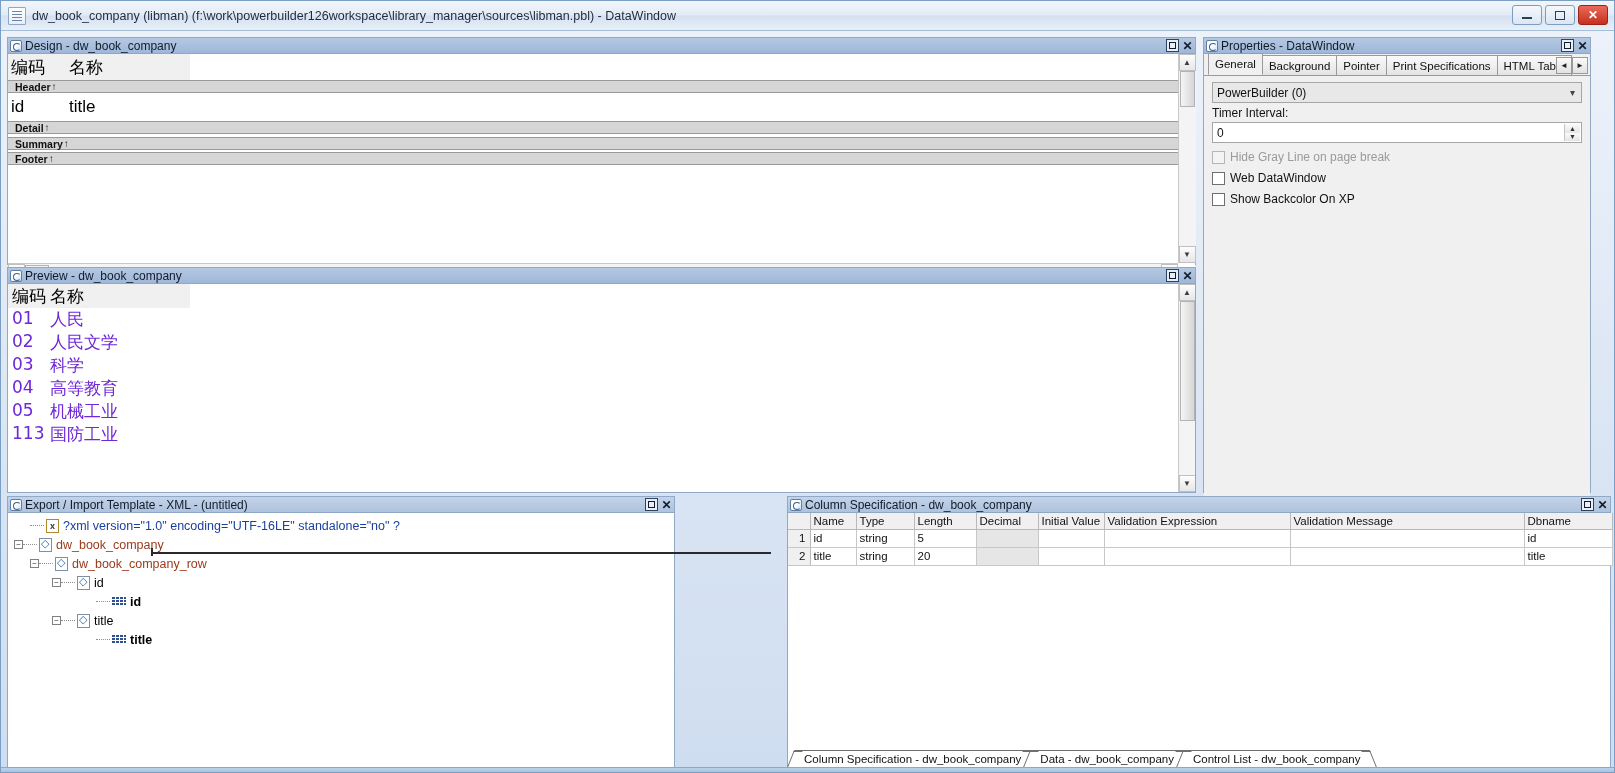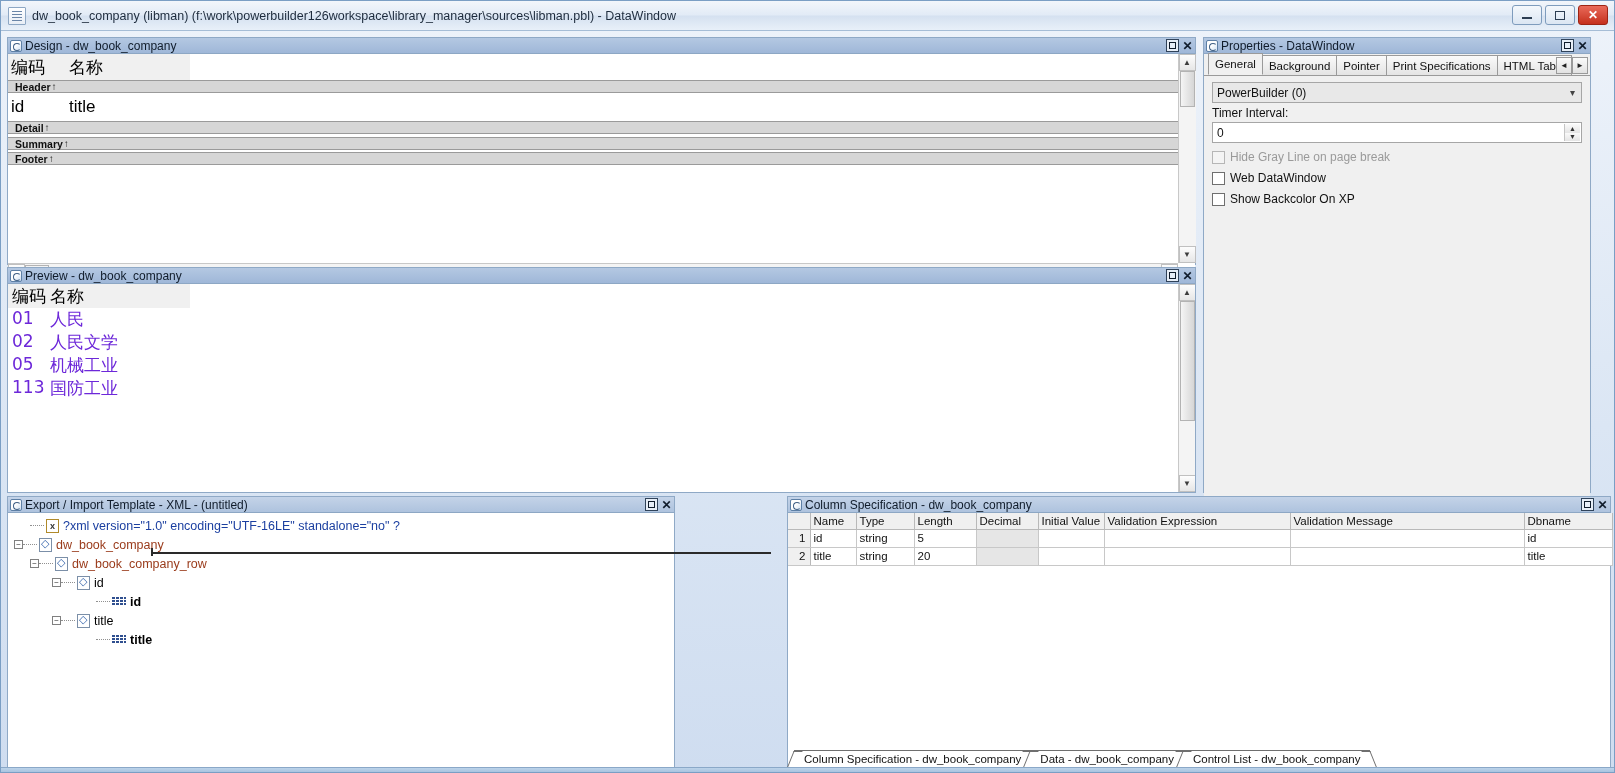--- a/index.html
+++ b/index.html
@@ -394,20 +394,28 @@
         <span class="prev-title">名称</span>
       </div>
       <div>
         <div class="prev-row">
             <span class="prev-id">01</span>
             <span class="prev-title">人民</span>
           </div>
         <div class="prev-row">
             <span class="prev-id">02</span>
             <span class="prev-title">人民文学</span>
+          </div>
+        <div class="prev-row">
+            <span class="prev-id">03</span>
+            <span class="prev-title">科学</span>
+          </div>
+        <div class="prev-row">
+            <span class="prev-id">04</span>
+            <span class="prev-title">高等教育</span>
           </div>
         <div class="prev-row">
             <span class="prev-id">05</span>
             <span class="prev-title">机械工业</span>
           </div>
         <div class="prev-row">
             <span class="prev-id">113</span>
             <span class="prev-title">国防工业</span>
           </div>
       </div>

